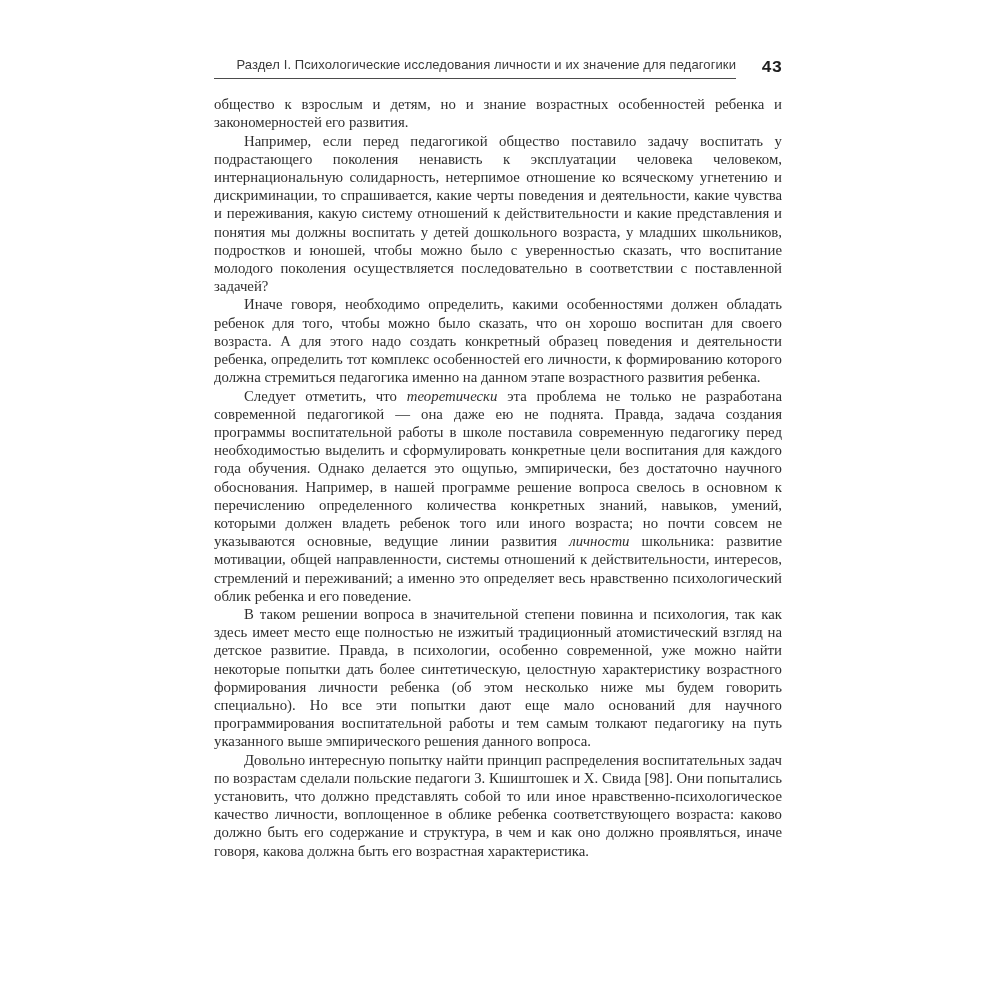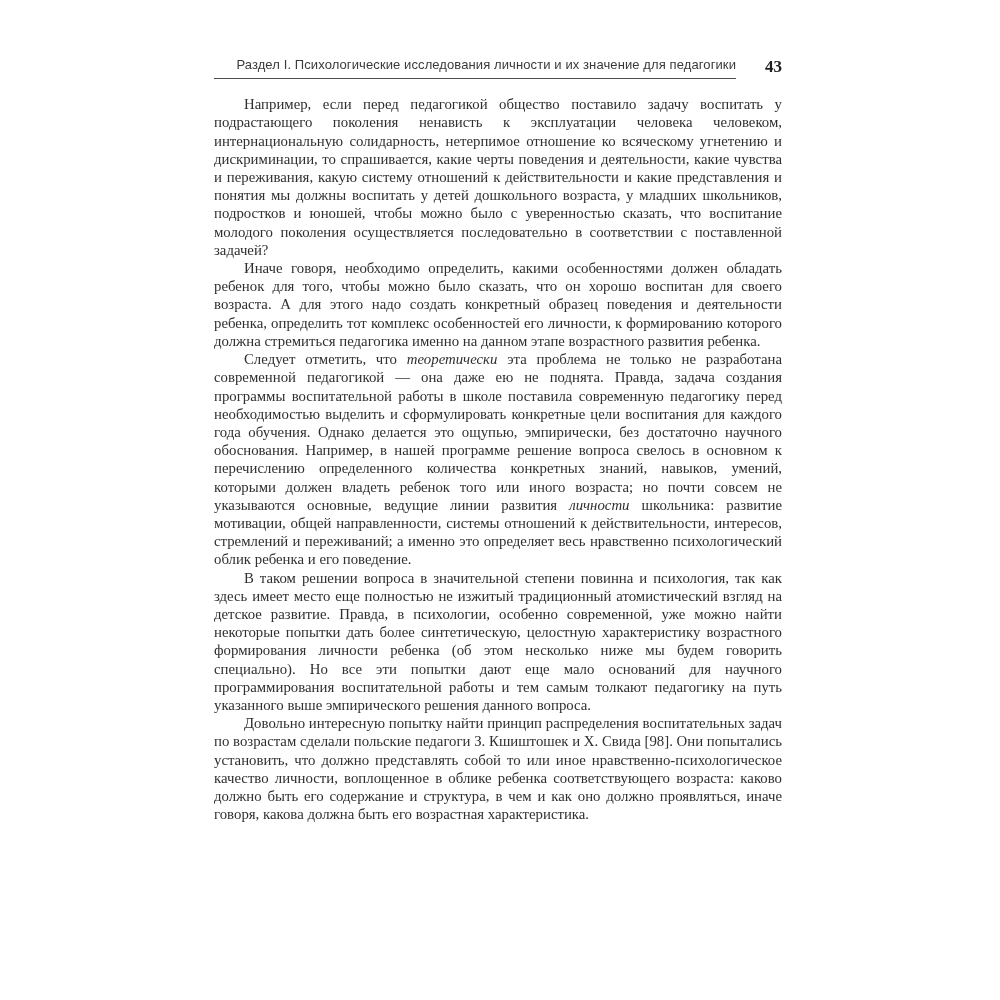--- a/index.html
+++ b/index.html
@@ -39,21 +39,21 @@
     color: #3a3a3a;
     text-align: right;
     letter-spacing: 0.1px;
     border-bottom: 1.5px solid #4c4c4c;
     padding-bottom: 5px;
     white-space: nowrap;
   }
   .page-number {
     width: 46px;
     text-align: right;
-    font-family: Liberation Serif, serif;
+    font-family: Liberation Mono, monospace;
     font-weight: bold;
     font-size: 17px;
     color: #1f1f1f;
     padding-bottom: 2px;
   }
   .body-text {
     margin-top: 16px;
     font-size: 14.8px;
     line-height: 18.2px;
     color: #2f2f2f;
@@ -76,20 +76,21 @@
 
 <div class="page">
   <div class="page-content">
 
     <header class="page-header">
       <div class="running-title">Раздел I. Психологические исследования личности и их значение для педагогики</div>
       <div class="page-number">43</div>
     </header>
 
     <main class="body-text" id="paragraphs">
+        <p class="para"><span>общество к взрослым и детям, но и знание возрастных особенностей ребенка и закономерностей его развития.</span></p>
         <p class="para indent"><span>Например, если перед педагогикой общество поставило задачу воспитать у подрастающего поколения ненависть к эксплуатации человека человеком, интернациональную солидарность, нетерпимое отношение ко всяческому угнетению и дискриминации, то спрашивается, какие черты поведения и деятельности, какие чувства и переживания, какую систему отношений к действительности и какие представления и понятия мы должны воспитать у детей дошкольного возраста, у младших школьников, подростков и юношей, чтобы можно было с уверенностью сказать, что воспитание молодого поколения осуществляется последовательно в соответствии с поставленной задачей?</span></p>
         <p class="para indent"><span>Иначе говоря, необходимо определить, какими особенностями должен обладать ребенок для того, чтобы можно было сказать, что он хорошо воспитан для своего возраста. А для этого надо создать конкретный образец поведения и деятельности ребенка, определить тот комплекс особенностей его личности, к формированию которого должна стремиться педагогика именно на данном этапе возрастного развития ребенка.</span></p>
         <p class="para indent"><span>Следует отметить, что </span><em>теоретически</em><span> эта проблема не только не разработана современной педагогикой — она даже ею не поднята. Правда, задача создания программы воспитательной работы в школе поставила современную педагогику перед необходимостью выделить и сформулировать конкретные цели воспитания для каждого года обучения. Однако делается это ощупью, эмпирически, без достаточно научного обоснования. Например, в нашей программе решение вопроса свелось в основном к перечислению определенного количества конкретных знаний, навыков, умений, которыми должен владеть ребенок того или иного возраста; но почти совсем не указываются основные, ведущие линии развития </span><em>личности</em><span> школьника: развитие мотивации, общей направленности, системы отношений к действительности, интересов, стремлений и переживаний; а именно это определяет весь нравственно психологический облик ребенка и его поведение.</span></p>
         <p class="para indent"><span>В таком решении вопроса в значительной степени повинна и психология, так как здесь имеет место еще полностью не изжитый традиционный атомистический взгляд на детское развитие. Правда, в психологии, особенно современной, уже можно найти некоторые попытки дать более синтетическую, целостную характеристику возрастного формирования личности ребенка (об этом несколько ниже мы будем говорить специально). Но все эти попытки дают еще мало оснований для научного программирования воспитательной работы и тем самым толкают педагогику на путь указанного выше эмпирического решения данного вопроса.</span></p>
         <p class="para indent"><span>Довольно интересную попытку найти принцип распределения воспитательных задач по возрастам сделали польские педагоги З. Кшиштошек и Х. Свида [98]. Они попытались установить, что должно представлять собой то или иное нравственно-психологическое качество личности, воплощенное в облике ребенка соответствующего возраста: каково должно быть его содержание и структура, в чем и как оно должно проявляться, иначе говоря, какова должна быть его возрастная характеристика.</span></p>
       </main>
 
   </div>
 </div>
 

